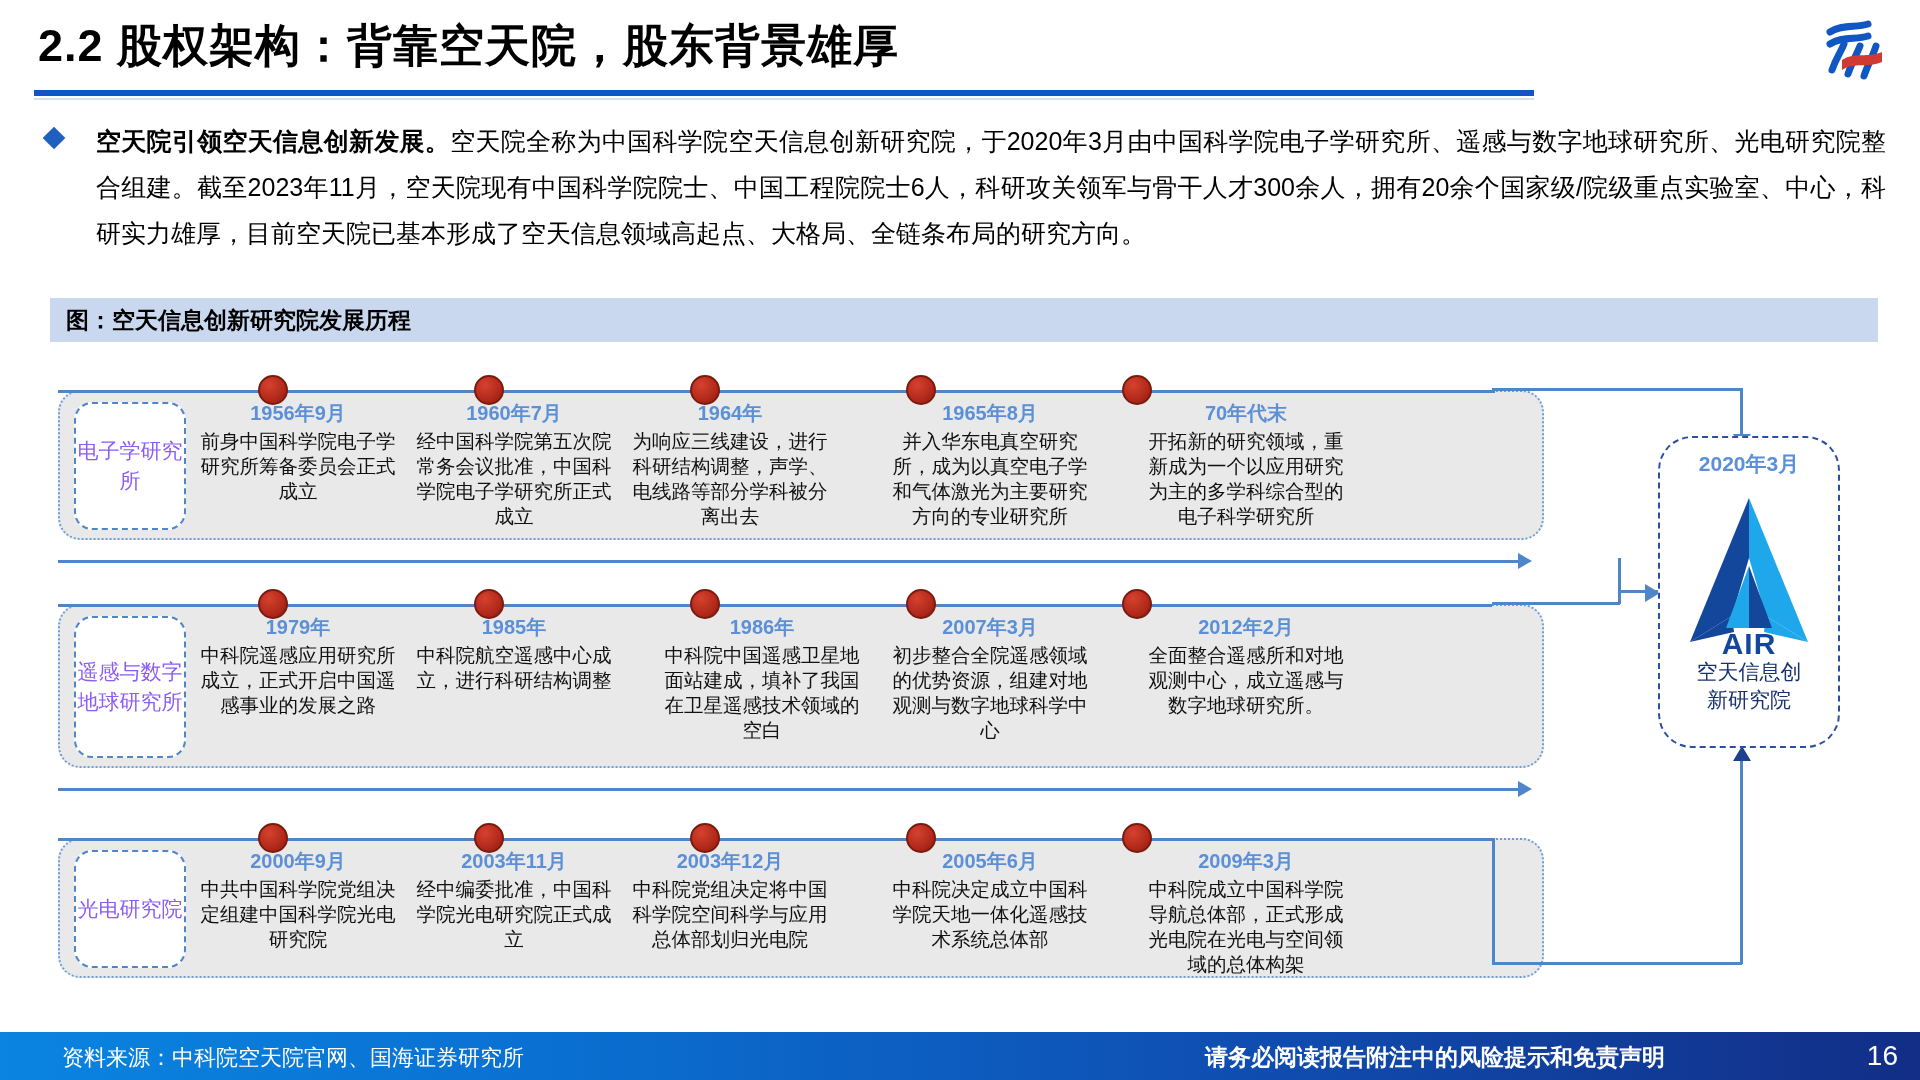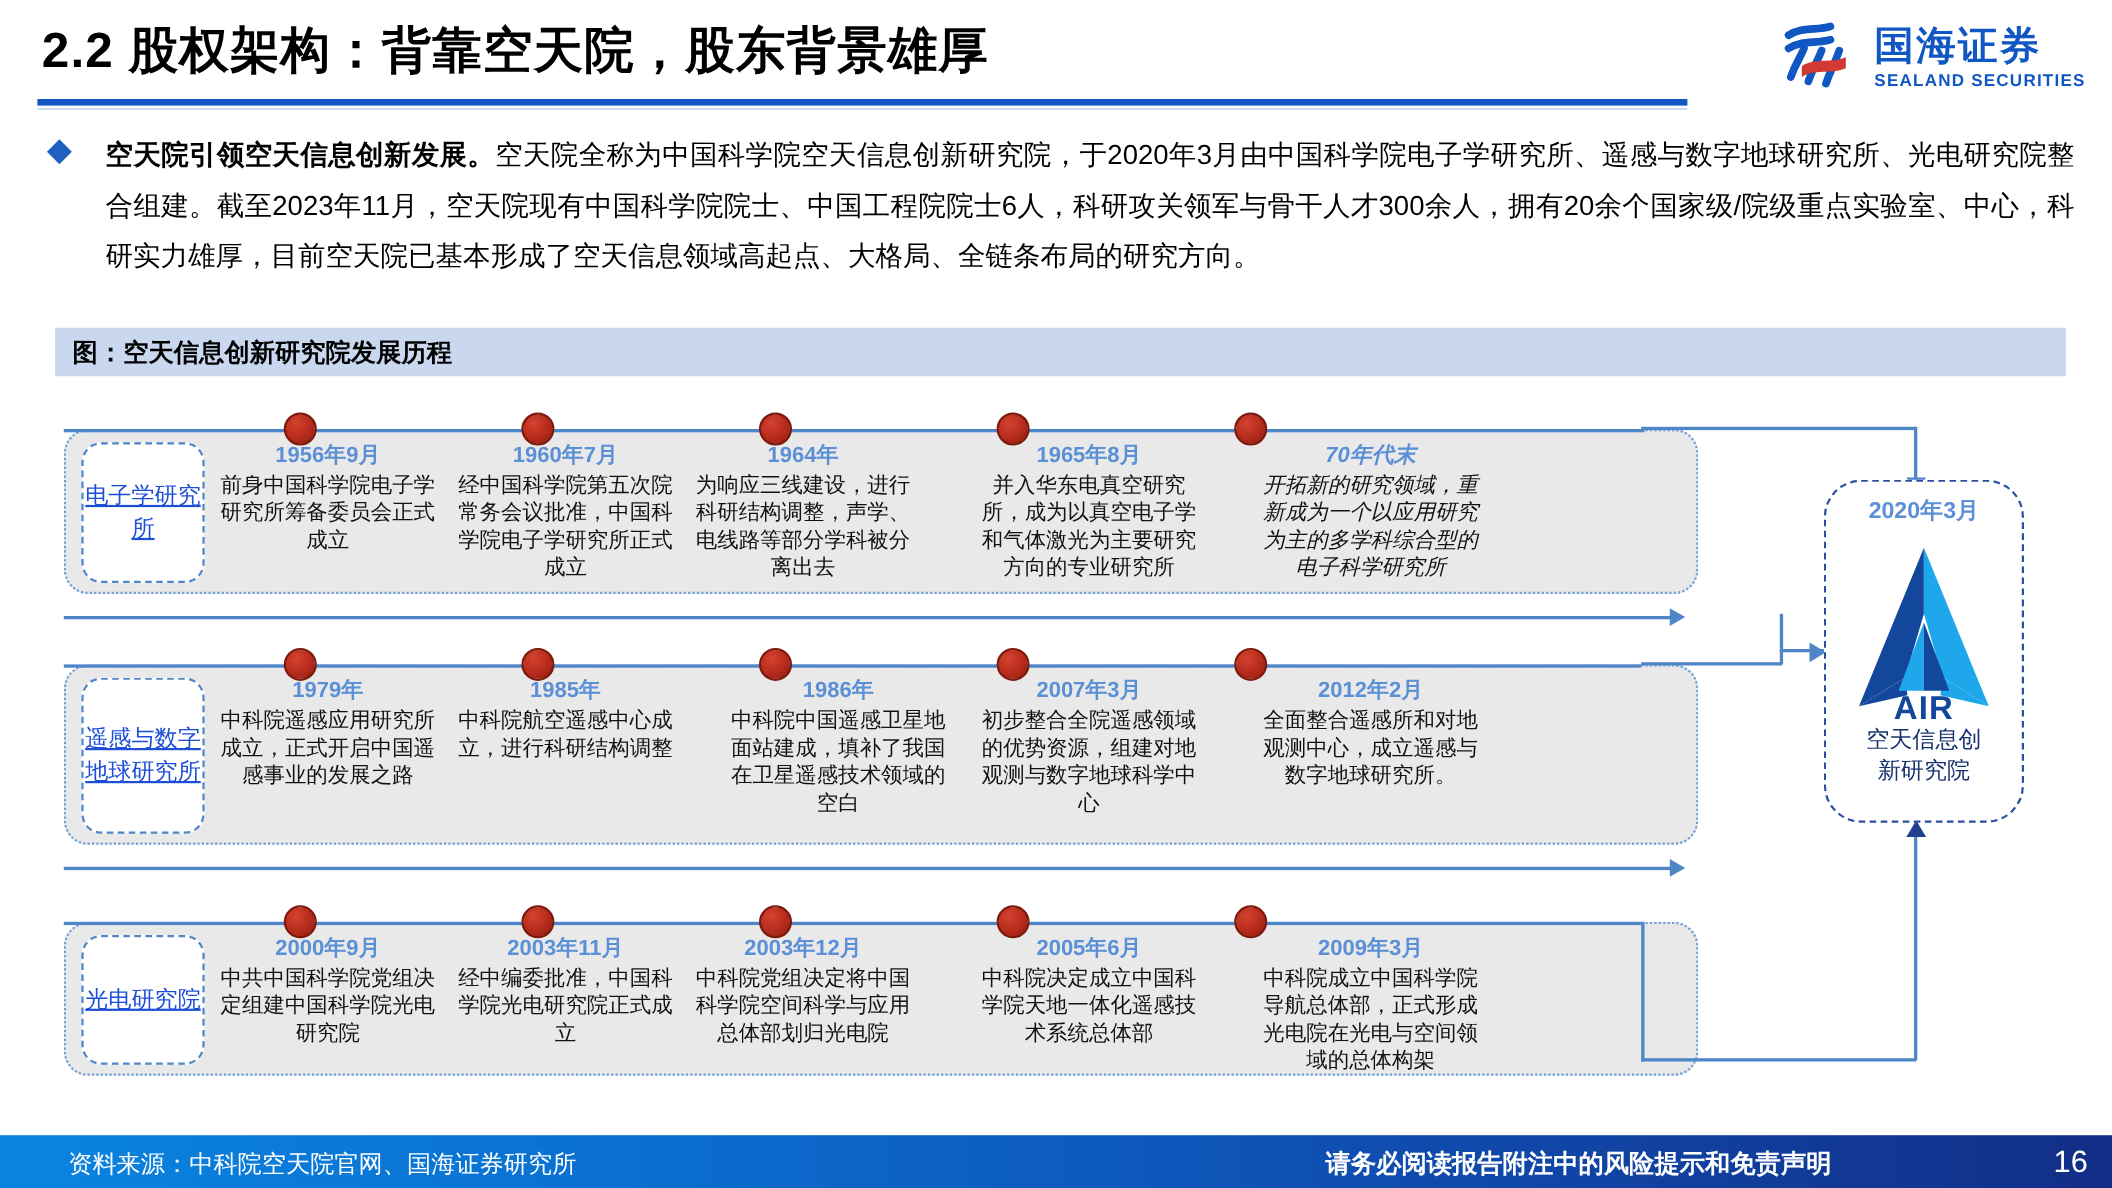--- a/index.html
+++ b/index.html
@@ -70,23 +70,22 @@
   .row3{top:490px;height:140px;}
 
   .rowlabel{
     position:absolute;left:14px;top:10px;
     width:112px;
     background:#ffffff;
     border:2px dashed #4f86c8;
     border-radius:18px;
     display:flex;align-items:center;justify-content:center;
     text-align:center;
-    font-size:21px;line-height:30px;color:#1d4ed8;
+    font-size:21px;line-height:30px;color:#8b5cf6;
     box-sizing:border-box;
-    text-decoration:underline;
   }
   .row1 .rowlabel{height:128px;}
   .row2 .rowlabel{height:142px;}
   .row3 .rowlabel{height:118px;}
 
   .evt{
     position:absolute;top:8px;width:196px;
   }
   .evt .yr{
     font-size:20px;font-weight:bold;color:#5b8fd6;
@@ -171,24 +170,20 @@
         <g fill="none" stroke="#1157c4" stroke-width="7" stroke-linecap="round">
           <path d="M8 14 C20 6, 34 10, 46 6"></path>
           <path d="M8 26 C20 18, 34 22, 46 18"></path>
           <path d="M10 52 C14 40, 18 36, 22 26"></path>
           <path d="M26 56 C30 44, 34 38, 38 28"></path>
           <path d="M42 58 C46 46, 50 40, 54 28"></path>
         </g>
         <path d="M20 42 C32 34, 46 40, 60 34 L60 44 C46 50, 32 44, 20 52 Z" fill="#d03a32"></path>
       </svg>
     </span>
-    <span class="logo-txt">
-      <span class="logo-cn">国海证券</span>
-      <span class="logo-en">SEALAND SECURITIES</span>
-    </span>
   </div>
 
   <div class="bullet-wrap">
     <span class="bullet-diamond"></span>
     <div class="para">
       <b>空天院引领空天信息创新发展。</b><span>空天院全称为中国科学院空天信息创新研究院，于2020年3月由中国科学院电子学研究所、遥感与数字地球研究所、光电研究院整合组建。截至2023年11月，空天院现有中国科学院院士、中国工程院院士6人，科研攻关领军与骨干人才300余人，拥有20余个国家级/院级重点实验室、中心，科研实力雄厚，目前空天院已基本形成了空天信息领域高起点、大格局、全链条布局的研究方向。</span>
     </div>
   </div>
 
   <div class="fig-bar">
@@ -208,21 +203,21 @@
         <div class="dsc">经中国科学院第五次院常务会议批准，中国科学院电子学研究所正式成立</div>
       </div>
       <div class="evt" style="left:572px;">
         <div class="yr">1964年</div>
         <div class="dsc">为响应三线建设，进行科研结构调整，声学、电线路等部分学科被分离出去</div>
       </div>
       <div class="evt" style="left:832px;">
         <div class="yr">1965年8月</div>
         <div class="dsc">并入华东电真空研究所，成为以真空电子学和气体激光为主要研究方向的专业研究所</div>
       </div>
-      <div class="evt" style="left:1088px;font-style:italic;">
+      <div class="evt" style="left:1088px;">
         <div class="yr">70年代末</div>
         <div class="dsc">开拓新的研究领域，重新成为一个以应用研究为主的多学科综合型的电子科学研究所</div>
       </div>
     </div>
 
     <div class="row row2">
       <div class="rowlabel">遥感与数字地球研究所</div>
       <div class="evt" style="left:140px;">
         <div class="yr">1979年</div>
         <div class="dsc">中科院遥感应用研究所成立，正式开启中国遥感事业的发展之路</div>

